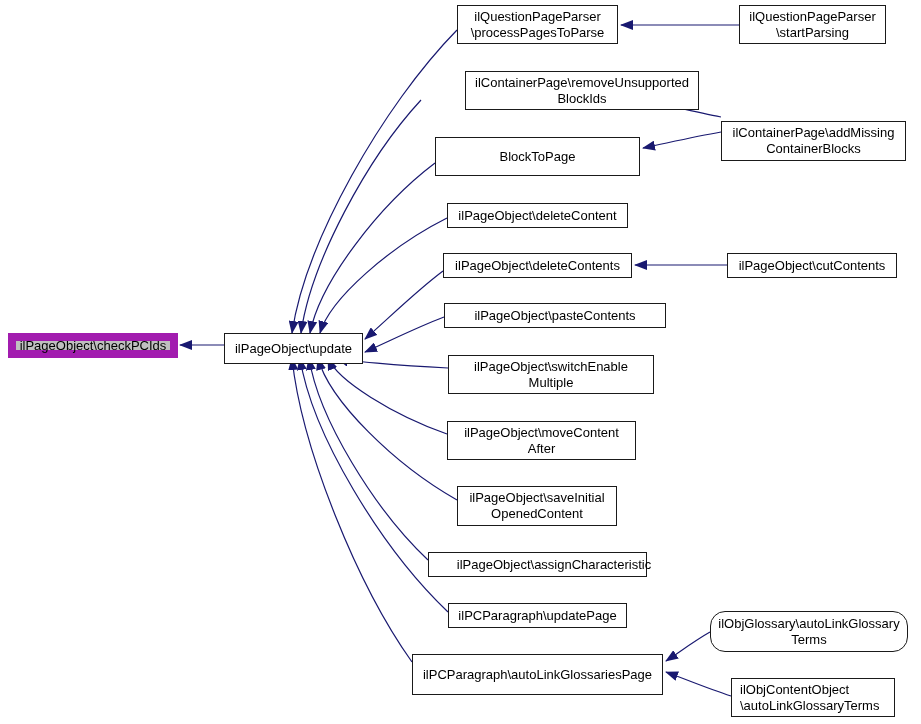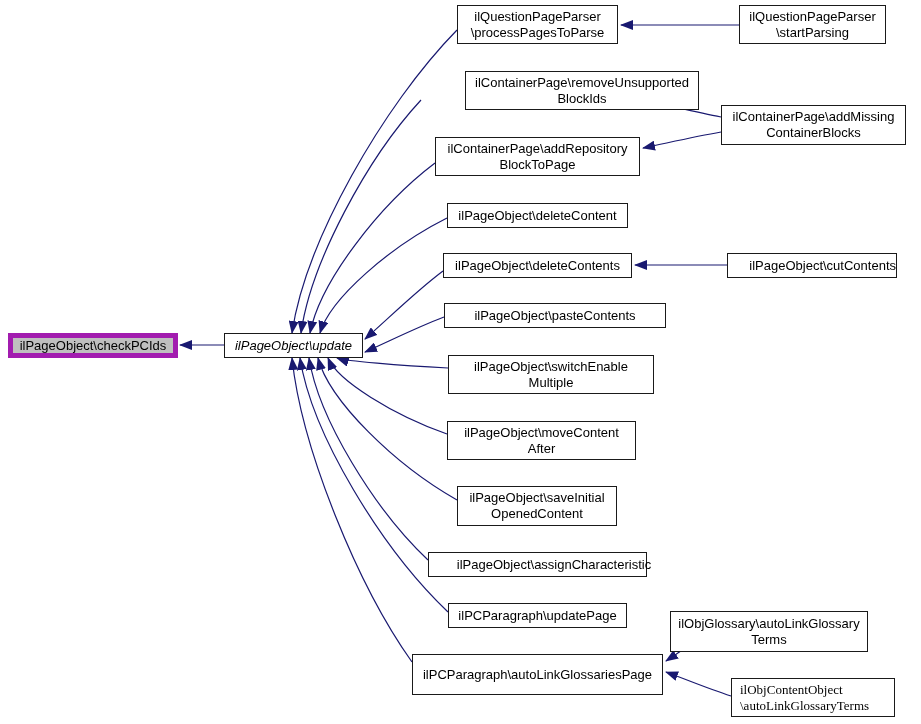--- a/index.html
+++ b/index.html
@@ -32,21 +32,21 @@
     align-items: center;
     justify-content: center;
     font-size: 13px;
     line-height: 16px;
     color: #000000;
     white-space: nowrap;
     text-align: center;
   }
   .node.highlight {
     background: #bfbfbf;
-    border: 5px solid #a21caf;
+    border: 8px solid #a21caf;
   }
   .node.align-left {
     align-items: flex-start;
     padding-left: 8px;
     text-align: left;
   }
   .edge {
     fill: none;
     stroke-width: 1.2px;
   }
@@ -77,50 +77,49 @@
       <path d="M739,25 L621,25" class="edge" stroke="#191970" marker-end="url(#arrow)"></path>
       <path d="M721,117 C698.95,112.8 676.9,107.2 658,103" class="edge" stroke="#191970" marker-end="url(#arrow)"></path>
       <path d="M721,132 C693.7,136.8 666.4,143.2 643,148" class="edge" stroke="#191970" marker-end="url(#arrow)"></path>
       <path d="M727,265 L635,265" class="edge" stroke="#191970" marker-end="url(#arrow)"></path>
       <path d="M710,632 C694.6,640.7 679.2,652.3 666,661" class="edge" stroke="#191970" marker-end="url(#arrow)"></path>
       <path d="M731,696 C708.25,688.8 685.5,679.2 666,672" class="edge" stroke="#191970" marker-end="url(#arrow)"></path>
     </svg>
 <div class="node highlight" style="left: 8px; top: 333px; width: 170px; height: 25px;">
       <span>ilPageObject\checkPCIds</span>
     </div>
-    <div class="node" style="left: 224px; top: 333px; width: 139px; height: 25px; font-style: italic;">
+    <div class="node" style="left: 224px; top: 333px; width: 139px; height: 31px;">
       <span>ilPageObject\update</span>
     </div>
     <div class="node" style="left: 457px; top: 5px; width: 161px; height: 39px;">
       <span>ilQuestionPageParser</span>
       <span>\processPagesToParse</span>
     </div>
     <div class="node" style="left: 739px; top: 5px; width: 147px; height: 39px;">
       <span>ilQuestionPageParser</span>
       <span>\startParsing</span>
     </div>
     <div class="node" style="left: 421px; top: 71px; width: 234px; height: 39px; margin-left: 44px;">
       <span>ilContainerPage\removeUnsupported</span>
       <span>BlockIds</span>
     </div>
-    <div class="node" style="left: 721px; top: 105px; width: 185px; height: 40px;">
+    <div class="node" style="left: 721px; top: 121px; width: 185px; height: 40px;">
       <span>ilContainerPage\addMissing</span>
       <span>ContainerBlocks</span>
     </div>
     <div class="node" style="left: 435px; top: 137px; width: 205px; height: 39px;">
-      <span>ilContainerPage\addRepository</span>
       <span>BlockToPage</span>
     </div>
     <div class="node" style="left: 447px; top: 203px; width: 181px; height: 25px;">
       <span>ilPageObject\deleteContent</span>
     </div>
     <div class="node" style="left: 443px; top: 253px; width: 189px; height: 25px;">
       <span>ilPageObject\deleteContents</span>
     </div>
-    <div class="node" style="left: 727px; top: 253px; width: 170px; height: 25px; align-items: flex-end;">
+    <div class="node" style="left: 727px; top: 253px; width: 170px; height: 25px;">
       <span>ilPageObject\cutContents</span>
     </div>
     <div class="node" style="left: 444px; top: 303px; width: 222px; height: 25px;">
       <span>ilPageObject\pasteContents</span>
     </div>
     <div class="node" style="left: 448px; top: 355px; width: 206px; height: 39px;">
       <span>ilPageObject\switchEnable</span>
       <span>Multiple</span>
     </div>
     <div class="node" style="left: 447px; top: 421px; width: 189px; height: 39px;">
@@ -133,21 +132,21 @@
     </div>
     <div class="node" style="left: 428px; top: 552px; width: 219px; height: 25px; padding-left: 33px;">
       <span>ilPageObject\assignCharacteristic</span>
     </div>
     <div class="node" style="left: 448px; top: 603px; width: 179px; height: 25px;">
       <span>ilPCParagraph\updatePage</span>
     </div>
     <div class="node" style="left: 412px; top: 654px; width: 251px; height: 41px;">
       <span>ilPCParagraph\autoLinkGlossariesPage</span>
     </div>
-    <div class="node" style="left: 670px; top: 611px; width: 198px; height: 41px;">
+    <div class="node" style="left: 710px; top: 611px; width: 198px; height: 41px; border-radius: 15px;">
       <span>ilObjGlossary\autoLinkGlossary</span>
       <span>Terms</span>
     </div>
-    <div class="node align-left" style="left: 731px; top: 678px; width: 164px; height: 39px; font-family: Liberation Serif, serif;">
+    <div class="node align-left" style="left: 731px; top: 678px; width: 164px; height: 39px;">
       <span>ilObjContentObject</span>
       <span>\autoLinkGlossaryTerms</span>
     </div>
   </div>
 
 </body></html>

